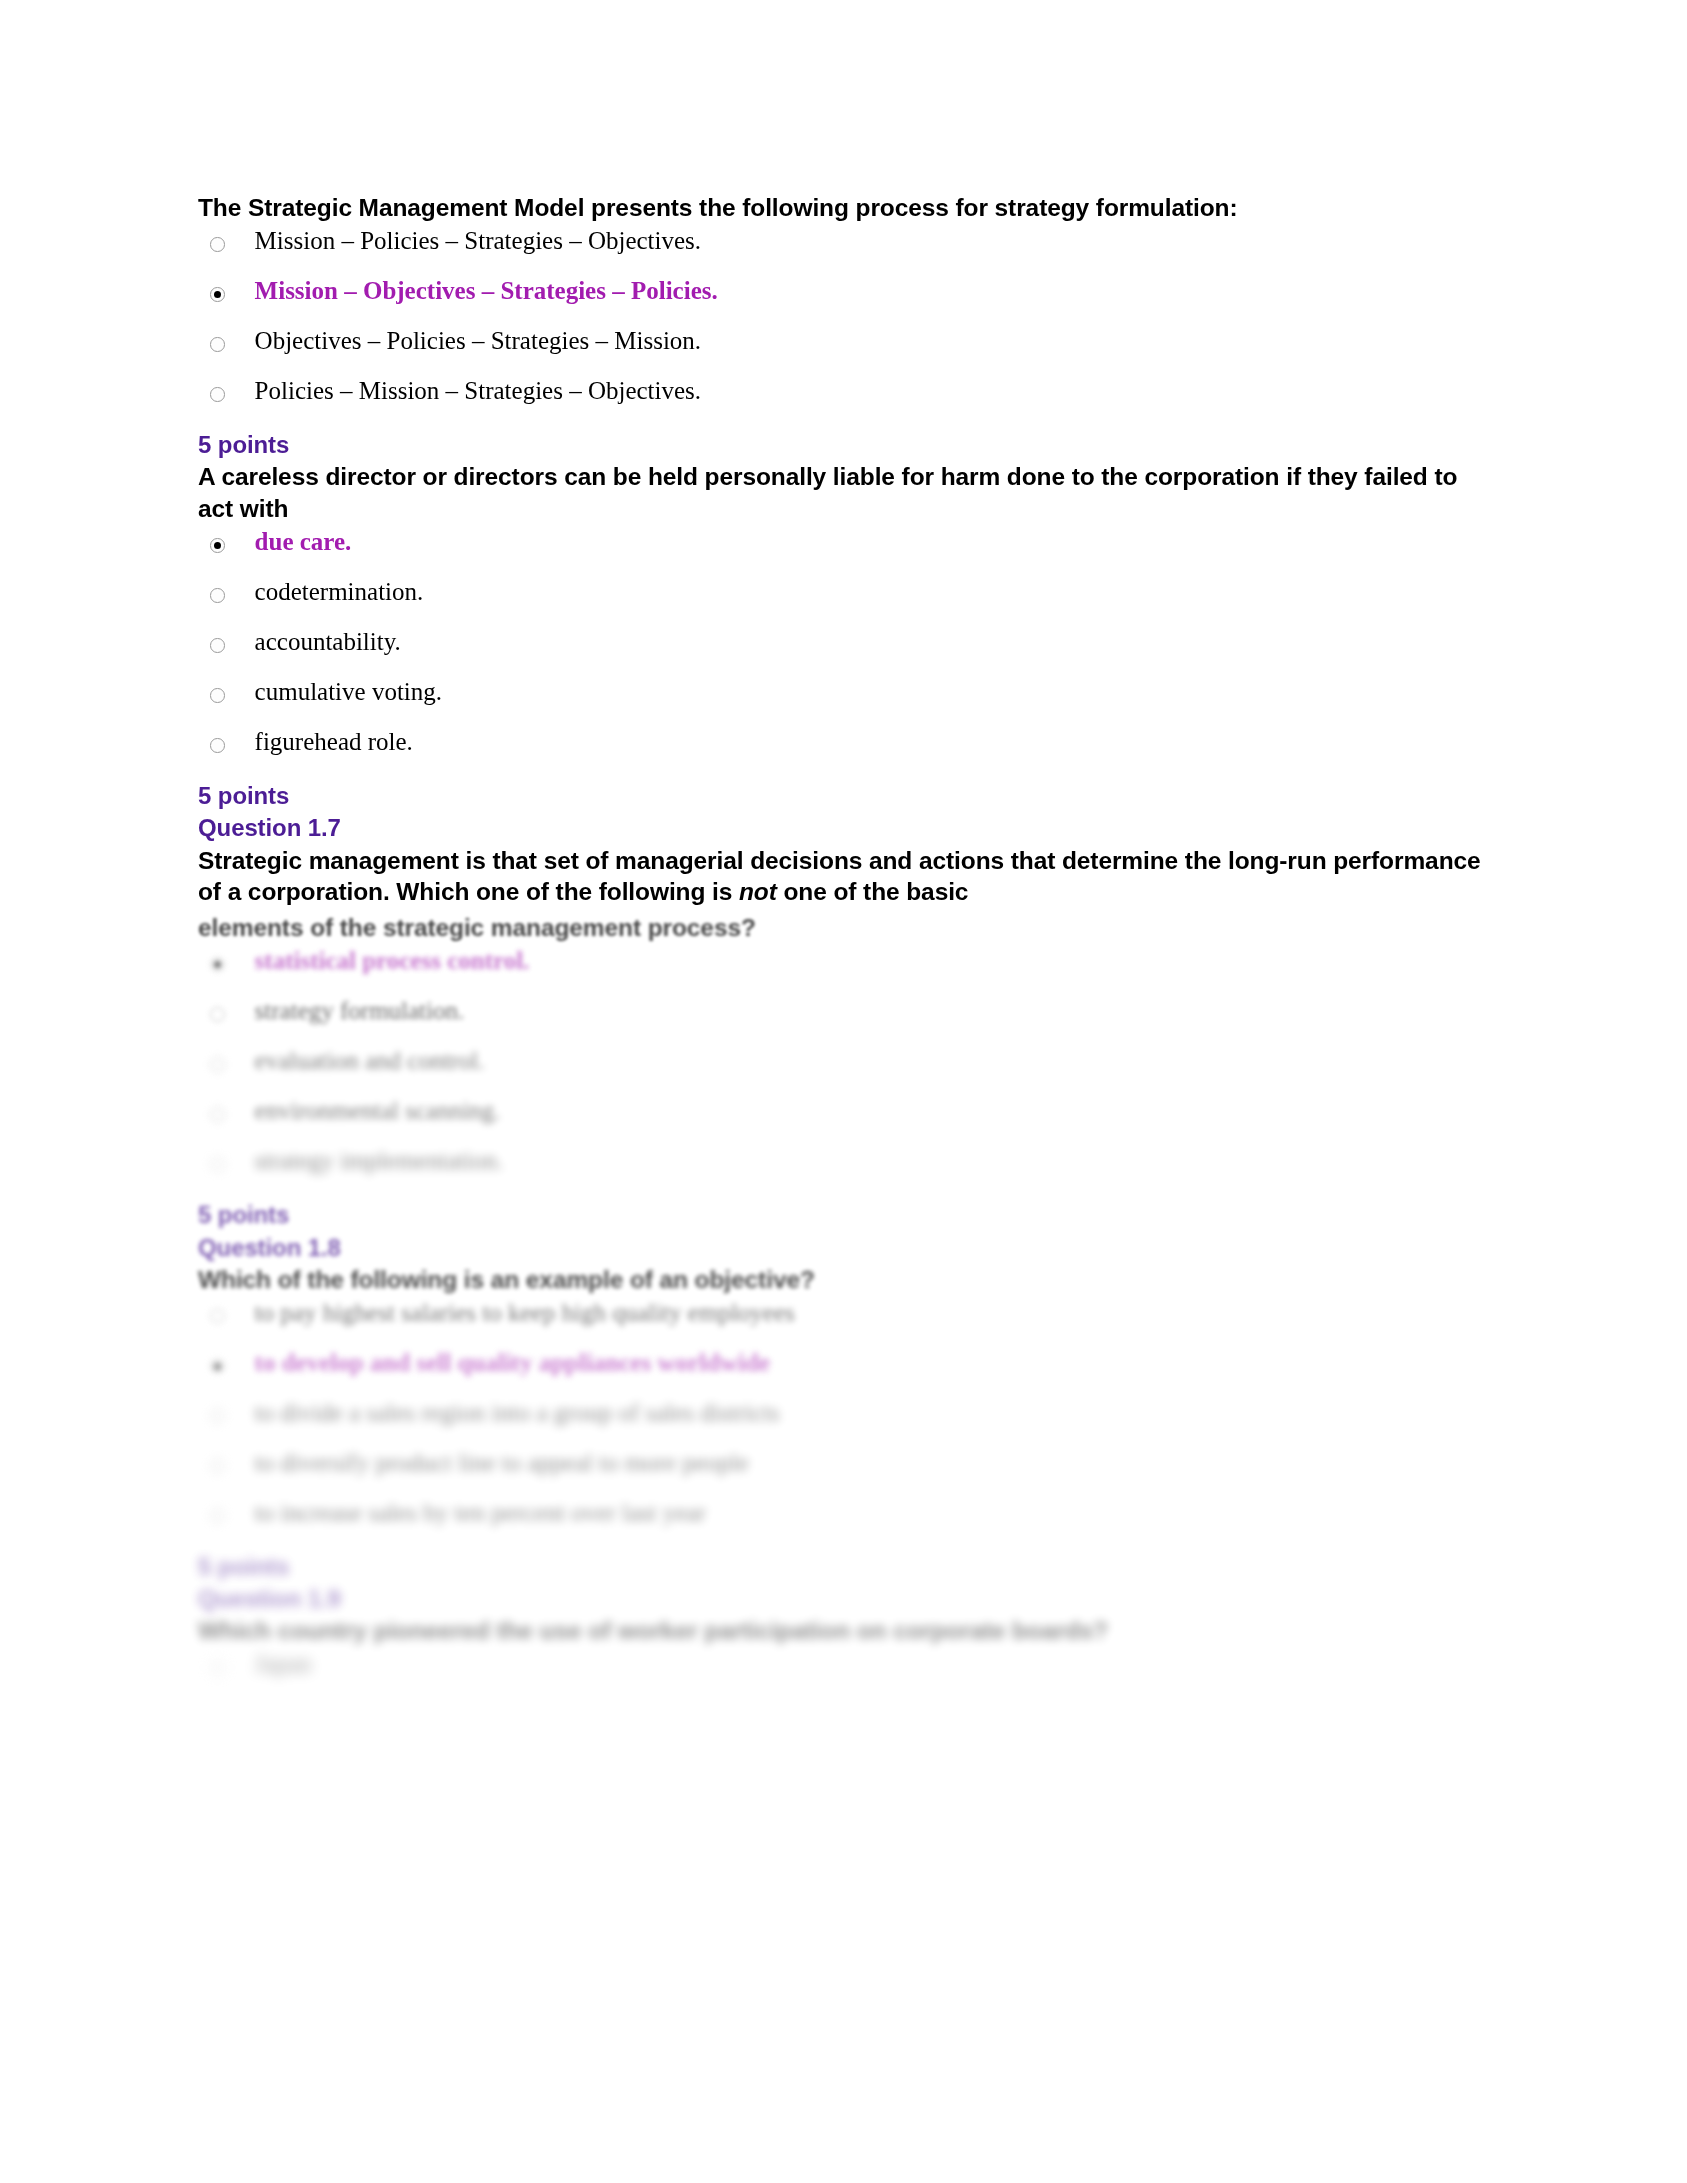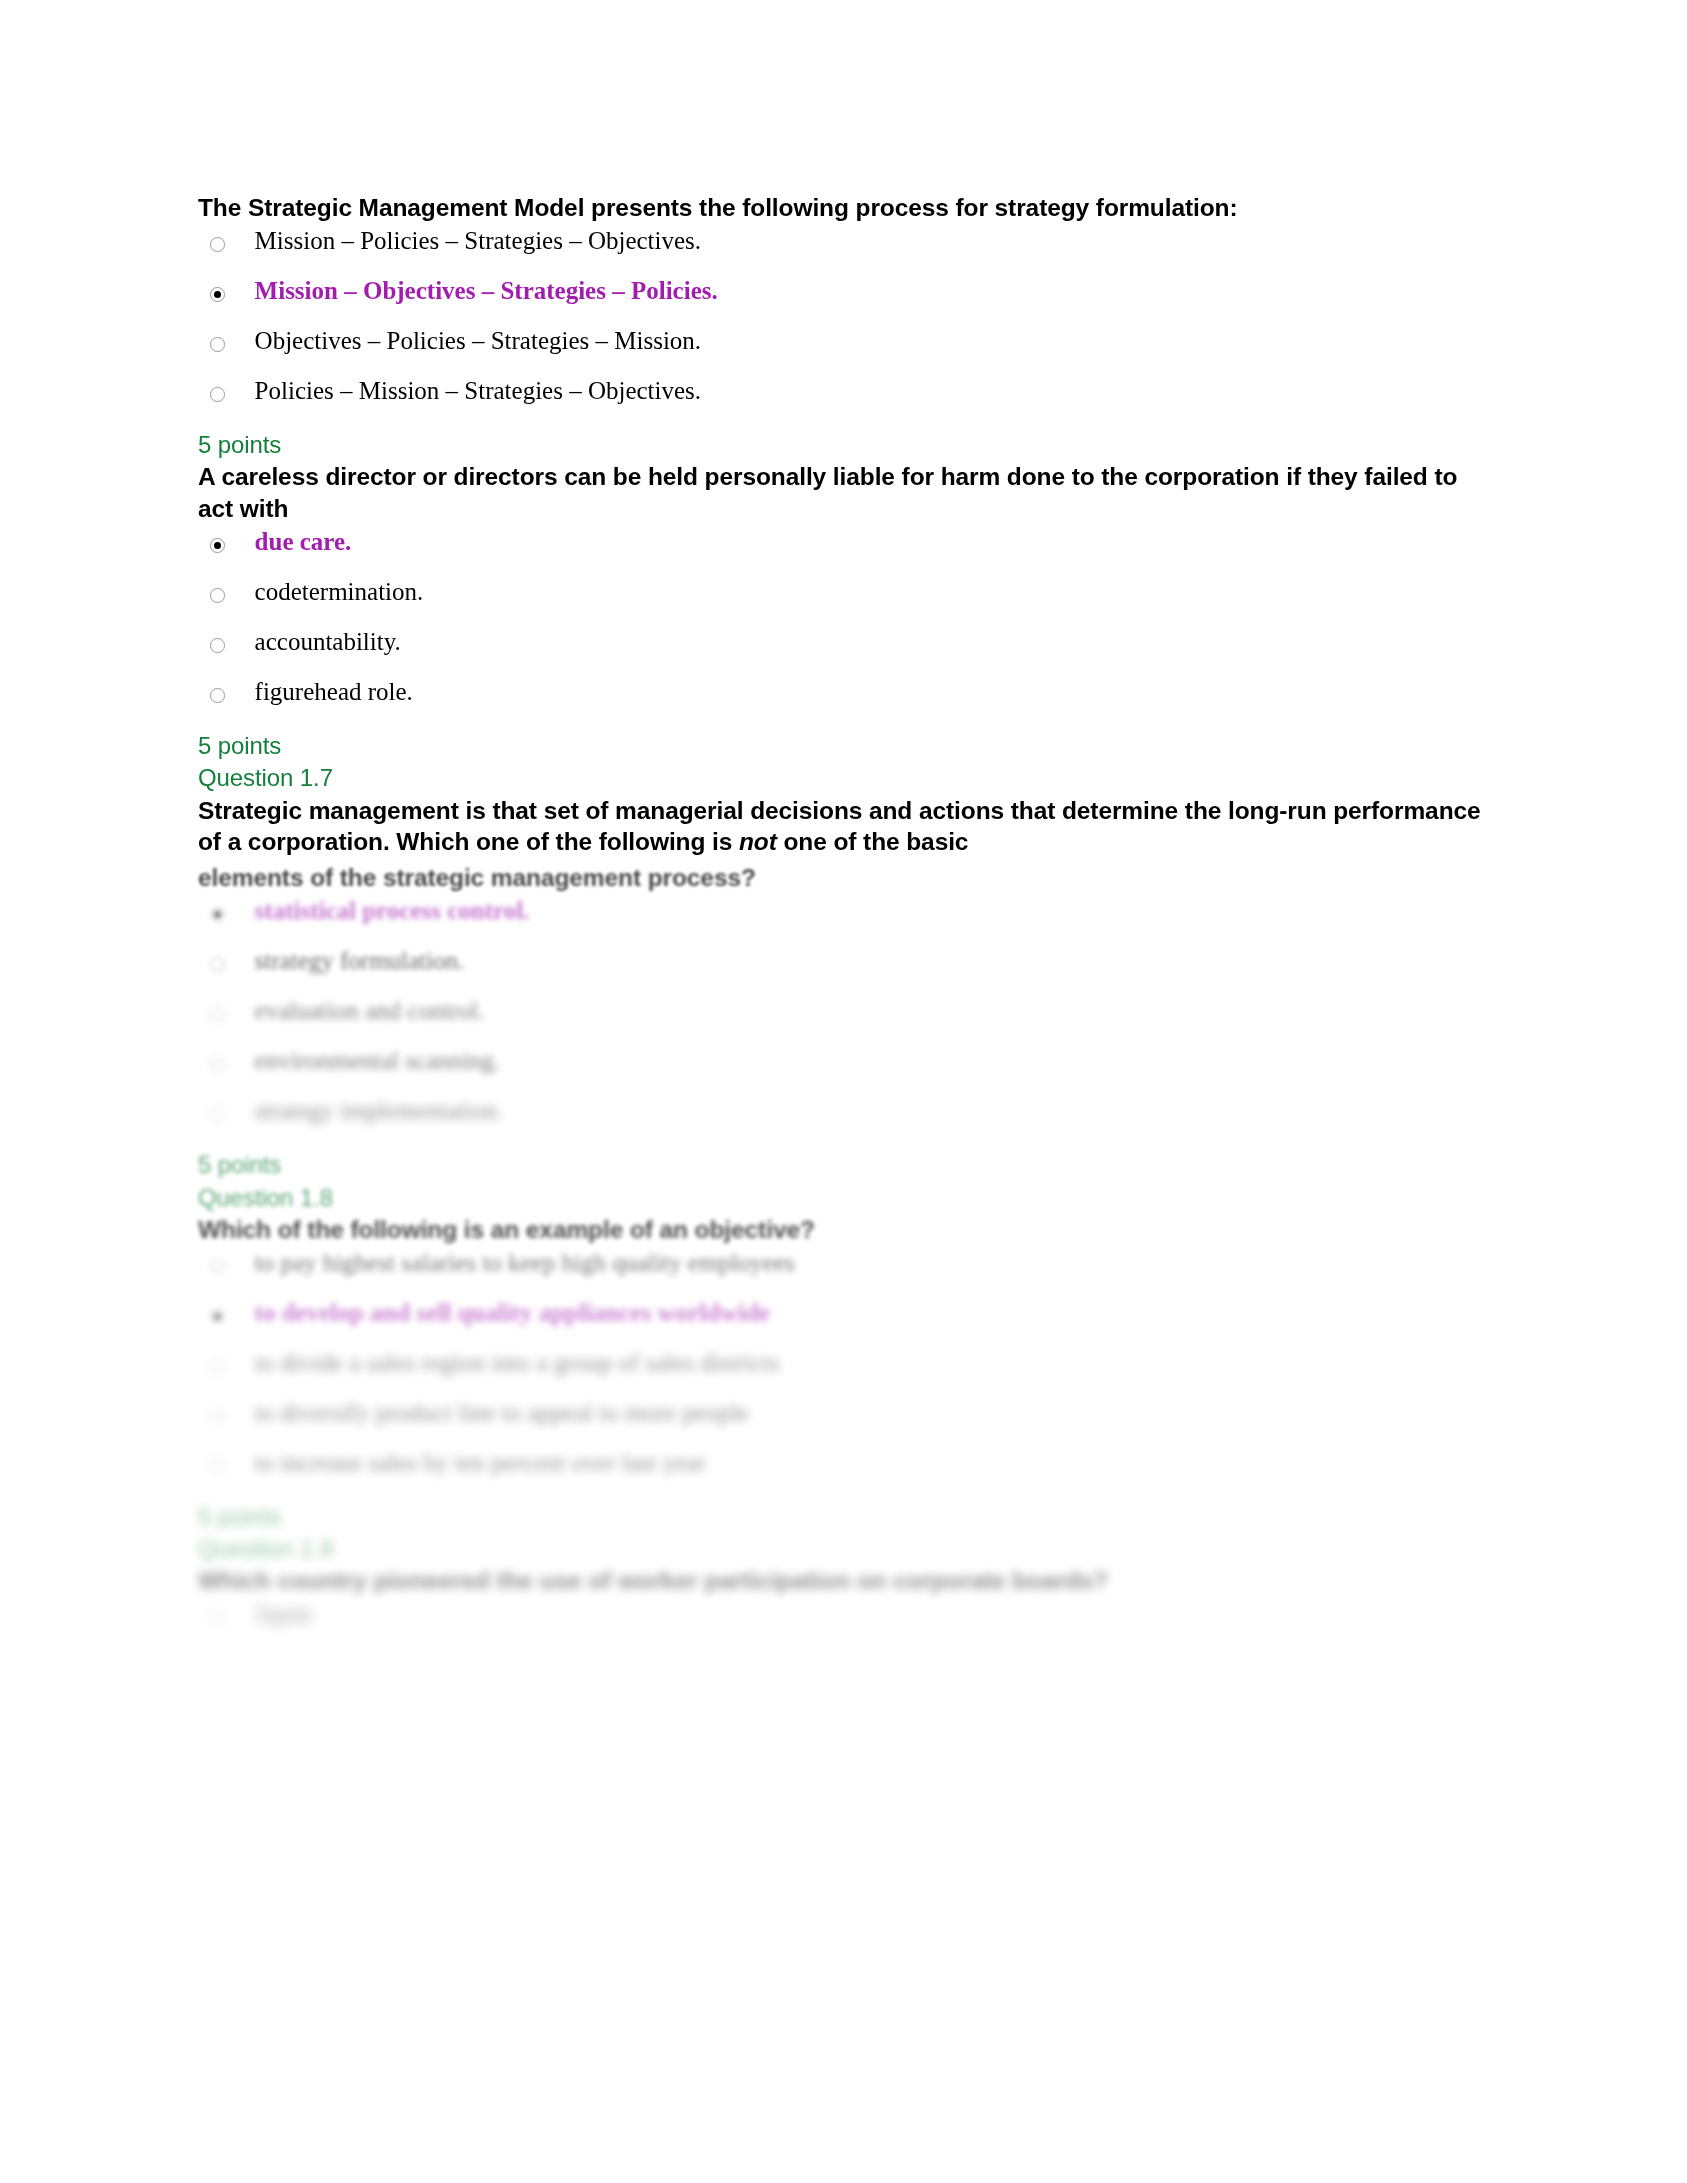--- a/index.html
+++ b/index.html
@@ -41,24 +41,24 @@
     margin: 0 0 4px 0;
     letter-spacing: -0.1px;
   }
   .q-heading em {
     font-style: italic;
     font-weight: bold;
   }
 
   .meta-line {
     font-family: "Liberation Sans", sans-serif;
-    font-weight: normal;
+    font-weight: bold;
     font-size: 24px;
     line-height: 1.34;
-    color: #15803d;
+    color: #4c1d95;
     margin: 0;
     letter-spacing: -0.1px;
   }
 
   
   .options {
     margin: 2.6px 0 1.3px 0;
   }
   .option {
     display: flex;
@@ -156,20 +156,24 @@
         <div class="option">
           <span class="radio"></span>
           <span class="option-label">codetermination.</span>
         </div>
         <div class="option">
           <span class="radio"></span>
           <span class="option-label">accountability.</span>
         </div>
         <div class="option">
           <span class="radio"></span>
+          <span class="option-label">cumulative voting.</span>
+        </div>
+        <div class="option">
+          <span class="radio"></span>
           <span class="option-label">figurehead role.</span>
         </div>
       </div>
     </div>
 
     <div>
       <p class="meta-line">5 points</p>
       <p class="meta-line">Question 1.7</p>
 
       <p class="q-heading"><span>Strategic management is that set of managerial decisions and actions that determine the long-run performance of a corporation. Which one of the following is </span><em>not</em><span> one of the basic</span></p>

